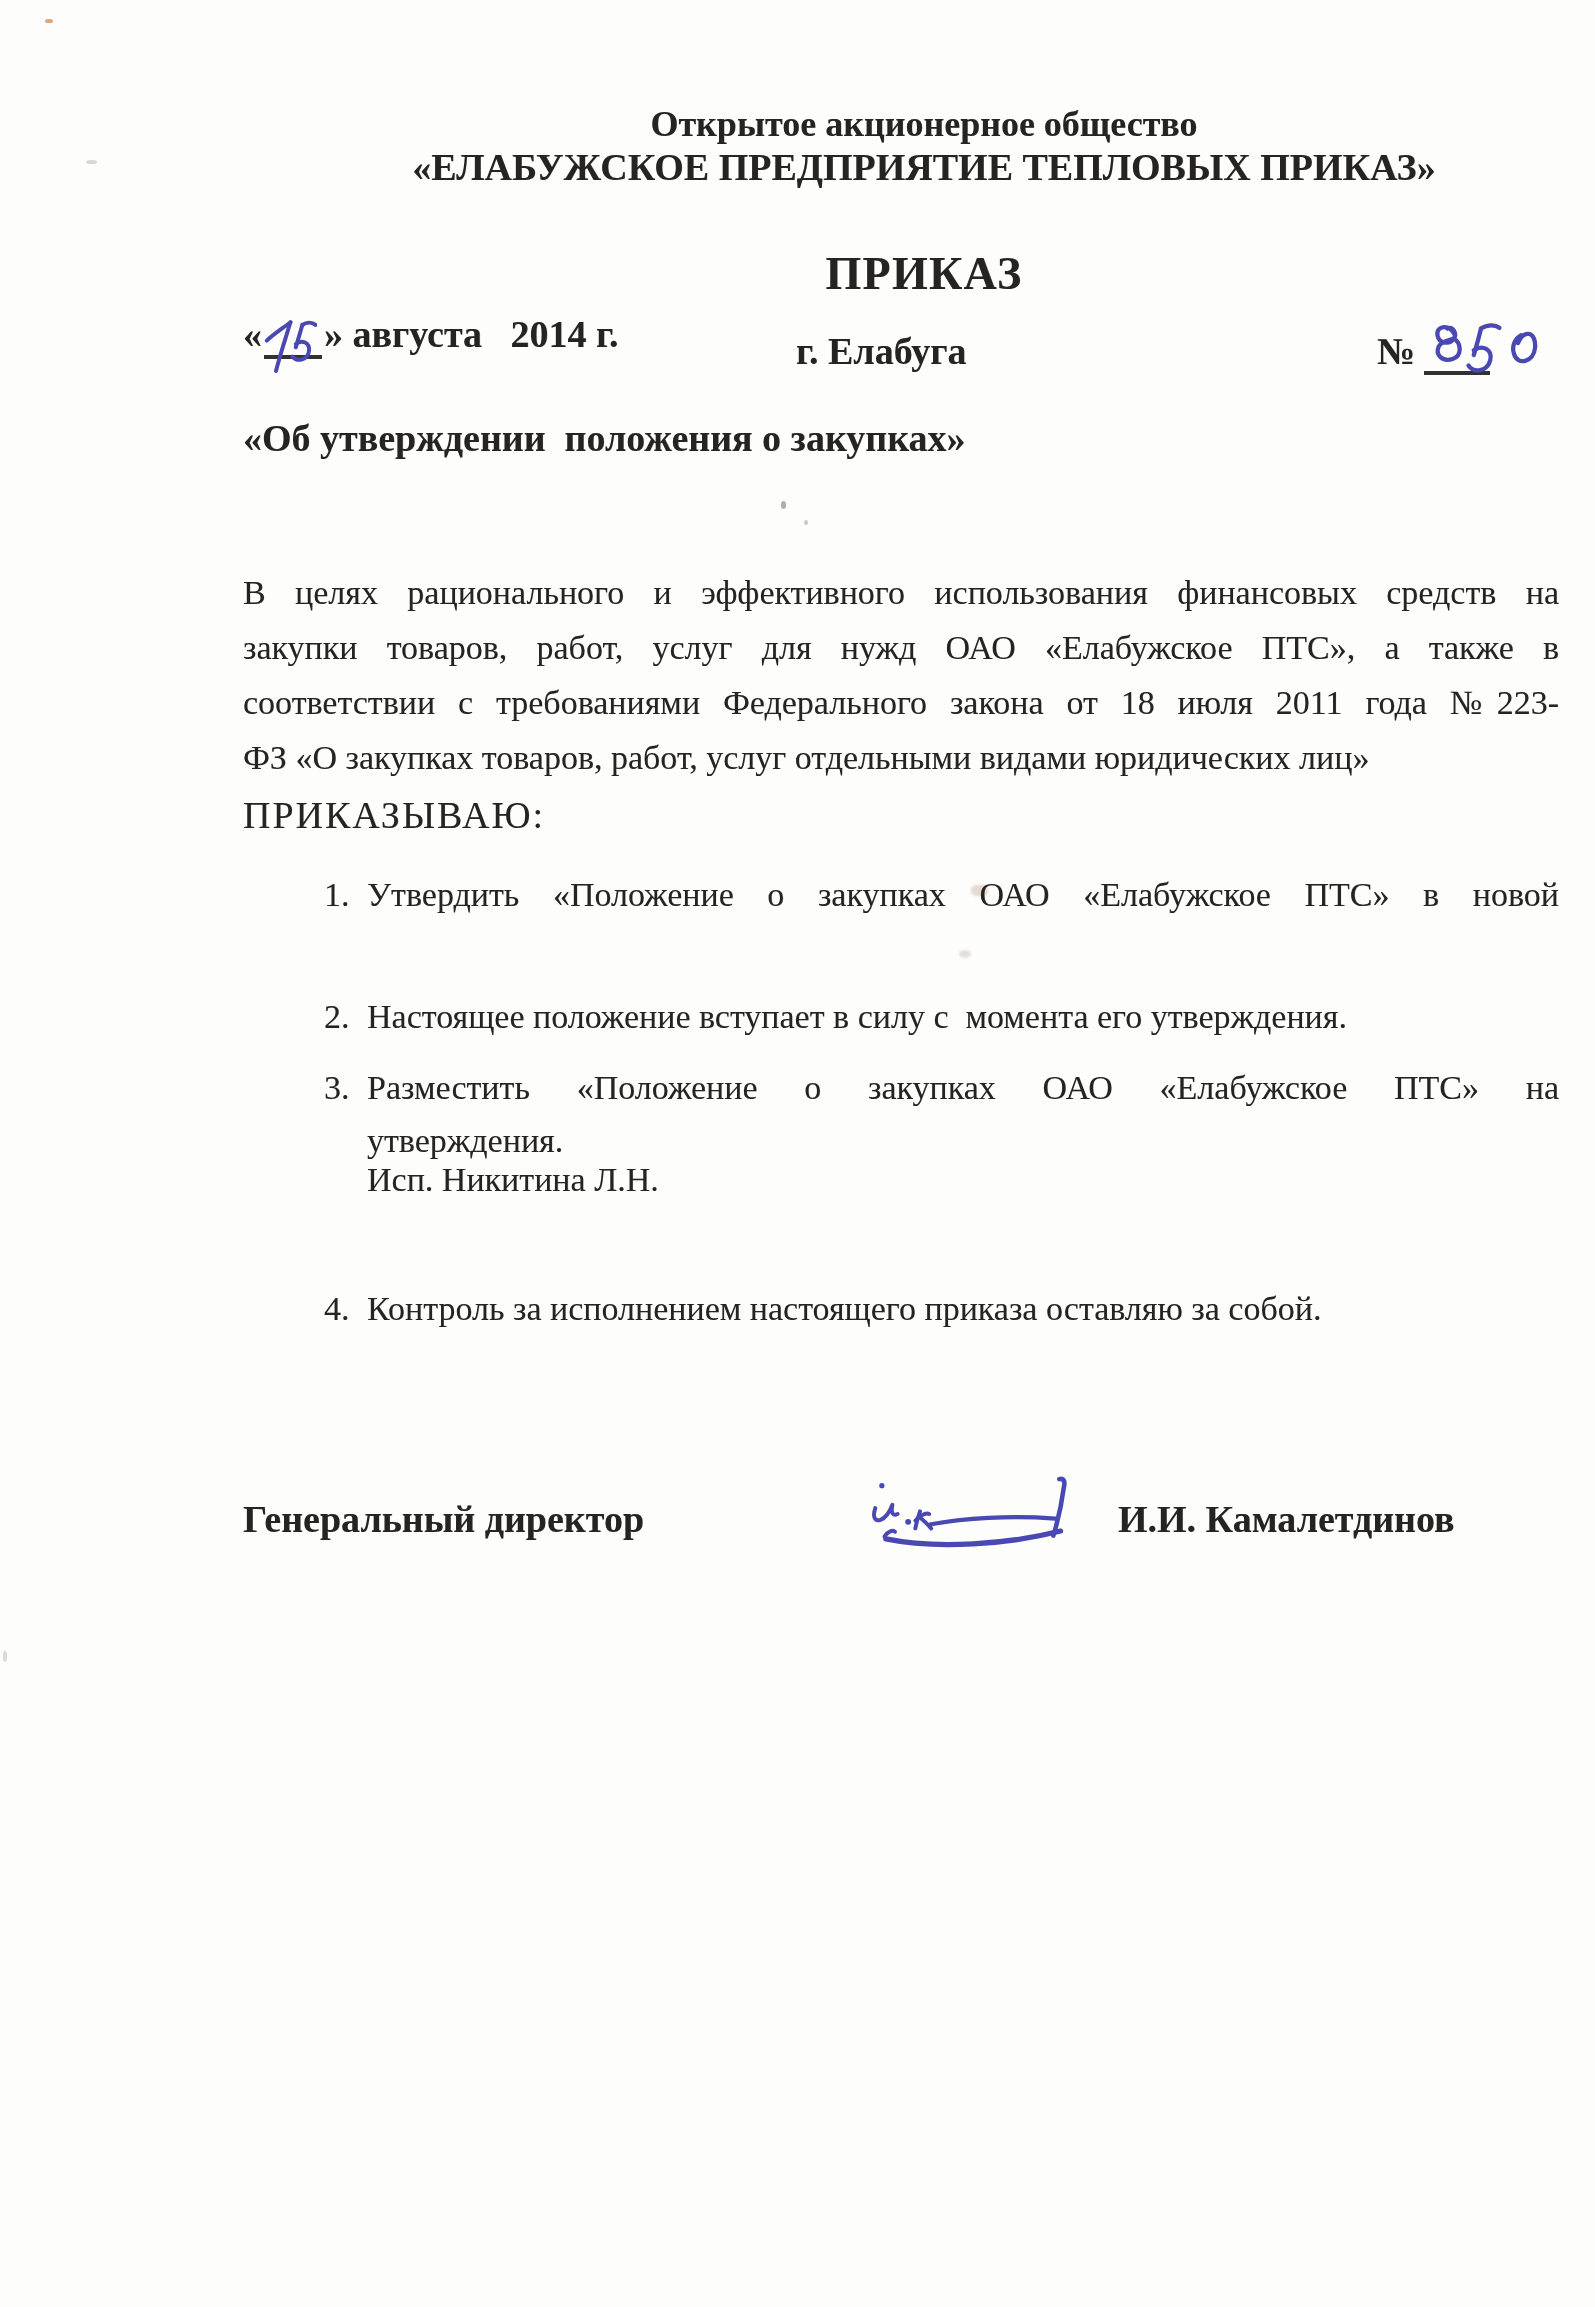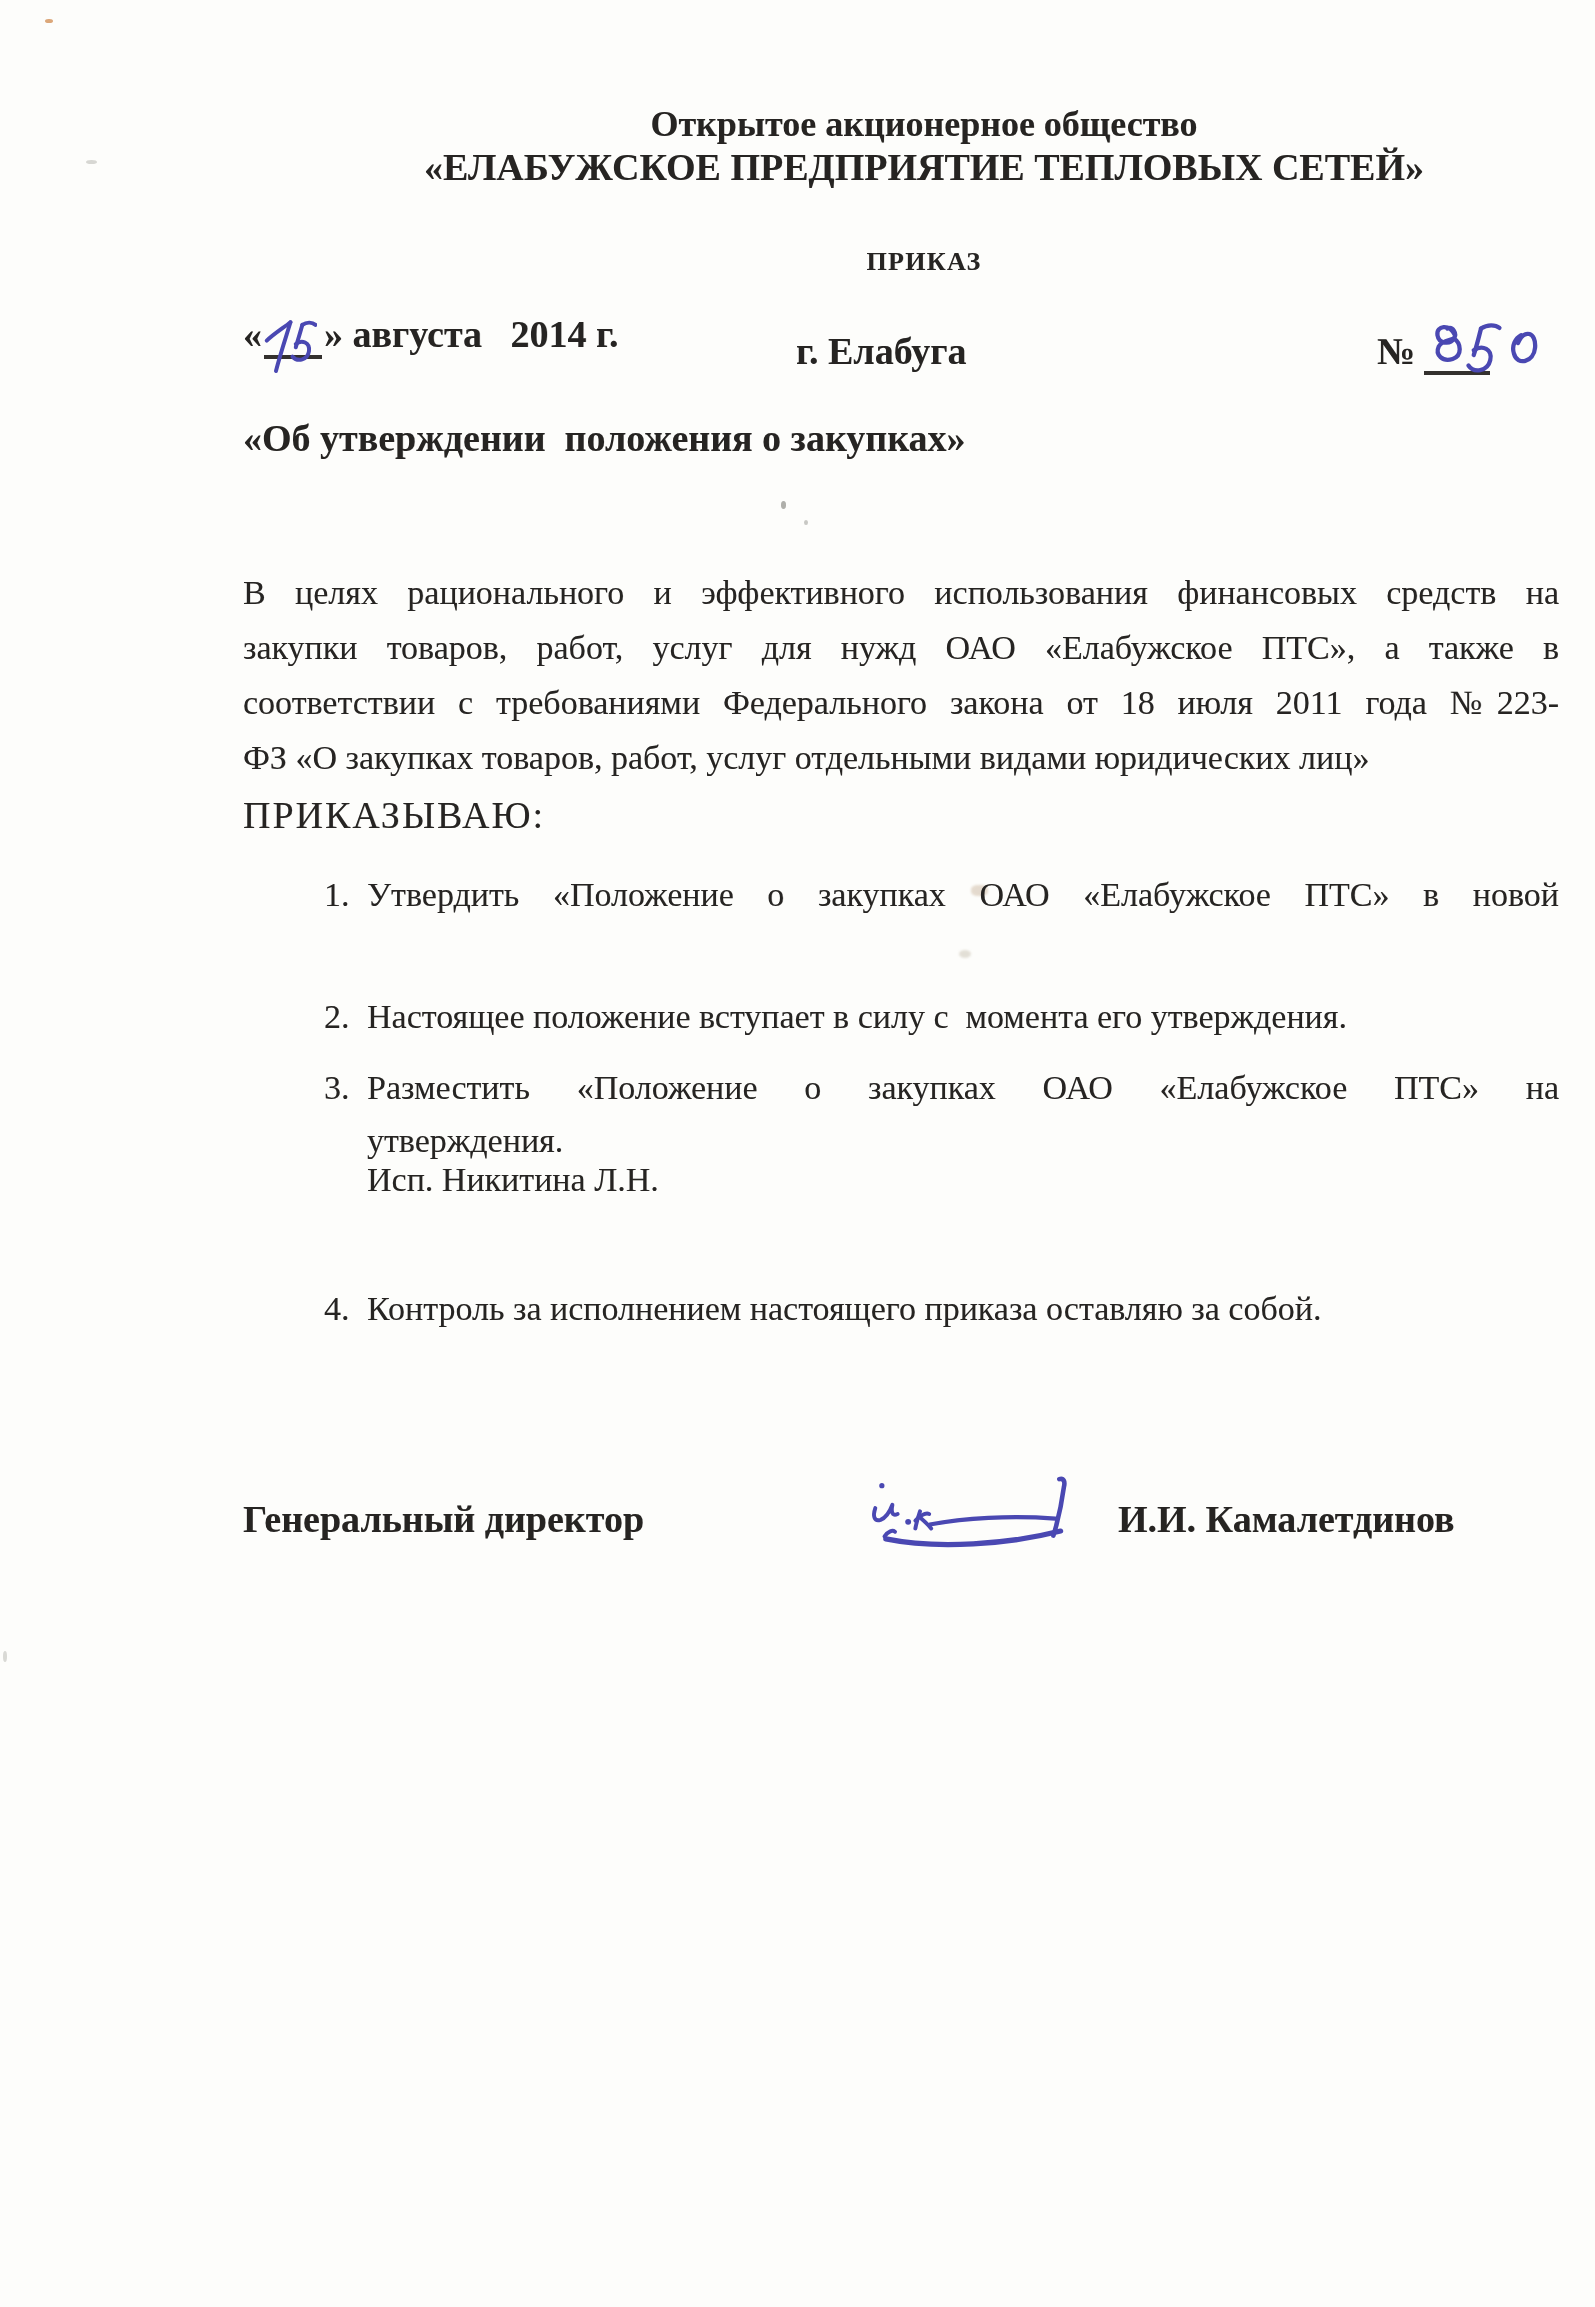--- a/index.html
+++ b/index.html
@@ -10,21 +10,21 @@
     font-family:"Liberation Serif","DejaVu Serif",serif;
     color:var(--text,#262422);
     overflow:hidden;
     text-shadow:0.3px 0.3px 0.6px rgba(45,42,40,0.28);
   }
   .abs{position:absolute;}
   .b{font-weight:700;}
   .center-col{left:243px;width:1316px;text-align:center;transform:translateX(23px);}
   .h-small{font-size:36px;line-height:40px;}
   .h-big{font-size:38px;line-height:41px;}
-  .doc-title{font-size:26px;line-height:40px;letter-spacing:1.3px;}
+  .doc-title{font-size:46px;line-height:40px;letter-spacing:1.3px;margin-top:12px;}
   .meta{font-size:38px;line-height:46px;}
   .subject{font-size:38px;line-height:42px;}
   .body-text{font-size:34px;}
   .preamble{line-height:55px;width:1316px;}
   .jline{text-align:justify;text-align-last:justify;}
   .jline.last{text-align:left;text-align-last:left;}
   .pre{white-space:pre-wrap;}
   .resolution{font-size:38px;line-height:40px;letter-spacing:2px;}
   .order{width:1316px;line-height:55px;}
   .order.tight{line-height:53px;}
@@ -50,21 +50,21 @@
   <div class="speck" style="left:86px;top:160px;width:10.6px;height:4px;background:#b9b9b3;opacity:.55;filter:blur(0.7px);"></div>
   <div class="speck" style="left:781px;top:501px;width:5.3px;height:8px;background:#8d8d88;opacity:.7;"></div>
   <div class="speck" style="left:804px;top:520px;width:4px;height:5.3px;background:#a5a5a0;opacity:.6;"></div>
   <div class="speck" style="left:971px;top:885px;width:17px;height:10.6px;background:#cdb9a2;opacity:.5;filter:blur(1.3px);border-radius:40%;"></div>
   <div class="speck" style="left:959px;top:950px;width:12px;height:8px;background:#c9c2b2;opacity:.5;filter:blur(1.3px);"></div>
   <div class="speck" style="left:1046px;top:1963px;width:5.3px;height:9.2px;background:#9a7a6a;opacity:.8;"></div>
   <div class="speck" style="left:288px;top:2280px;width:6.6px;height:10.6px;background:#d8b8b0;opacity:.8;"></div>
   <div class="speck" style="left:2.6px;top:1651px;width:4px;height:10.6px;background:#c2c2bc;opacity:.6;"></div>
 
   <div class="abs center-col h-small b" style="top:104px;">Открытое акционерное общество</div>
-  <div class="abs center-col h-big b" style="top:147px;">«ЕЛАБУЖСКОЕ ПРЕДПРИЯТИЕ ТЕПЛОВЫХ СЕТЕЙ»</div>
+  <div class="abs center-col h-big b" style="top:147px;">«ЕЛАБУЖСКОЕ ПРЕДПРИЯТИЕ ТЕПЛОВЫХ ПРИКАЗ»</div>
   <div class="abs center-col doc-title b" style="top:242px;">ПРИКАЗ</div>
 
   <div class="abs meta b" style="left:243px;top:311px;"><span>«</span><span class="blank day-blank"></span><span class="pre">» августа   2014 г.</span></div>
 
   <div class="abs meta b" style="left:796px;top:328px;">г. Елабуга</div>
 
   <div class="abs meta b" style="left:1377px;top:328px;"><span>№</span><span class="blank num-blank"></span></div>
 
   <svg class="ink" viewBox="0 0 86 100" style="left:260px;top:313px;width:57px;height:66px;" aria-label="15">
     <path d="M10,42 C20,32 36,22 46,14" stroke-width="6"></path>

